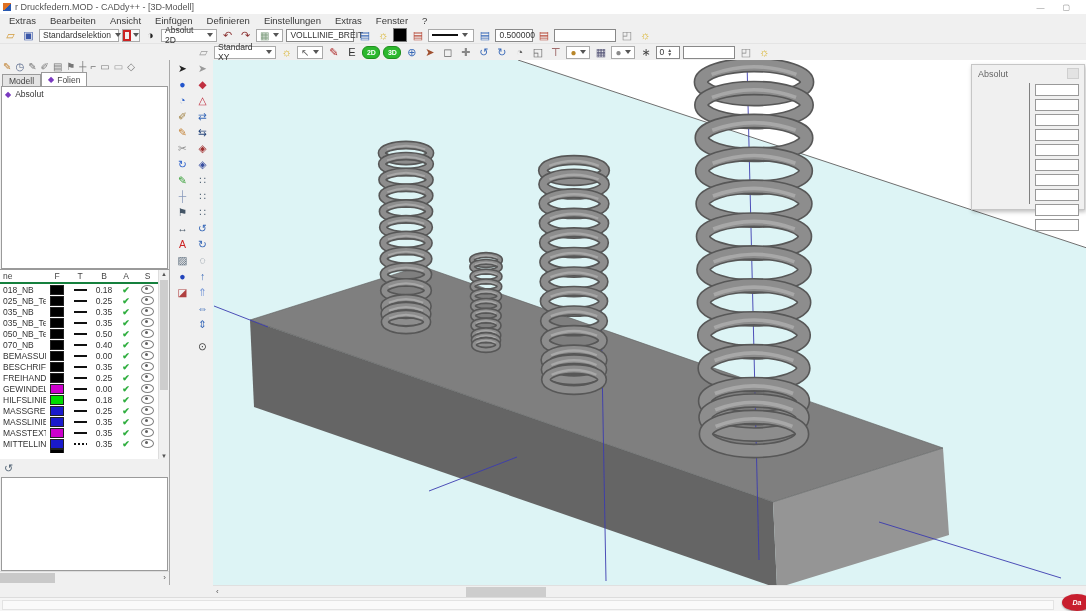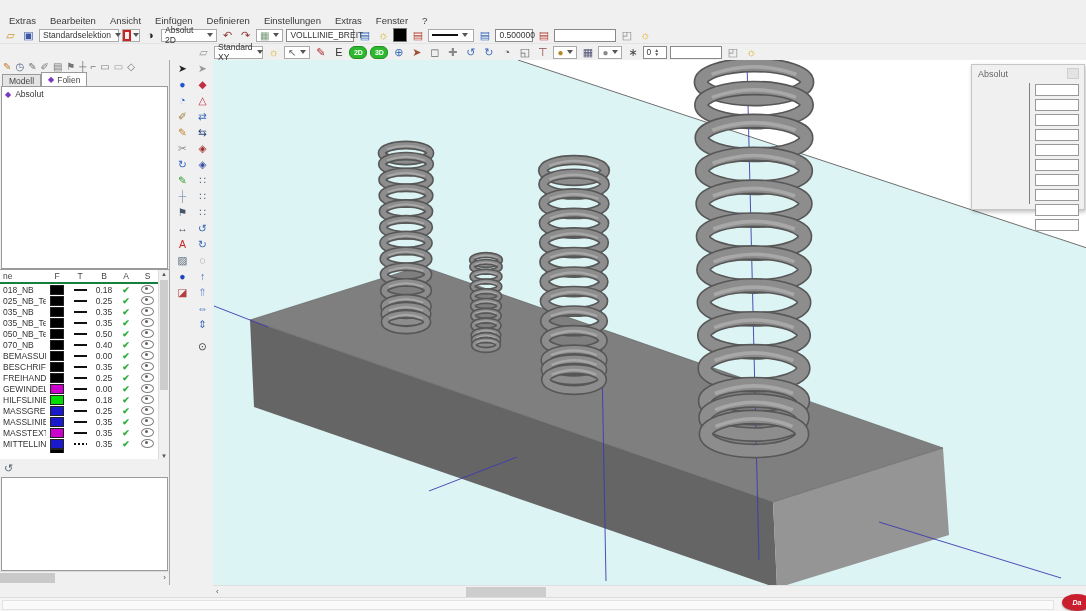--- a/index.html
+++ b/index.html
@@ -88,20 +88,28 @@
   .hs-thumb{position:absolute;left:253px;top:1px;width:80px;height:10px;background:#cdcdcd}
   .statusbar{position:absolute;left:0;top:597px;width:100%;height:14px;background:#f5f5f5;border-top:1px solid #dcdcdc}
   .sb-field{position:absolute;left:2px;top:2px;width:1050px;height:8px;border:1px solid #e3e3e3;background:#fafafa}
   .badge{position:absolute;left:1062px;top:-4px;width:30px;height:17px;background:#c81e2e;border-radius:50%;color:#fff;font-size:7px;font-style:italic;font-weight:bold;text-align:center;line-height:17px;box-shadow:0 1px 2px rgba(0,0,0,.35)}
 </style>
 </head>
 <body>
 
 <div id="app">
 
+  <div class="titlebar">
+    <span class="appicon"></span>
+    <span class="title">r Druckfedern.MOD  -  CADdy++  -  [3D-Modell]</span>
+    <span class="winbtns">
+      <span>—</span>
+      <span>▢</span>
+    </span>
+  </div>
 
   <div class="menubar">
       <span>Extras</span>
       <span>Bearbeiten</span>
       <span>Ansicht</span>
       <span>Einfügen</span>
       <span>Definieren</span>
       <span>Einstellungen</span>
       <span>Extras</span>
       <span>Fenster</span>
@@ -141,21 +149,21 @@
       </span>
       <span class="tbi" style="color: rgb(58, 106, 184);">▤</span>
       <span class="field" style="width: 38px;">0.500000</span>
       <span class="tbi" style="color: rgb(184, 74, 58);">▤</span>
       <span class="field" style="width: 62px;"></span>
       <span class="tbi" style="color: rgb(136, 136, 136);">◰</span>
       <span class="tbi" style="color: rgb(216, 176, 32);">☼</span>
     </div>
   <div class="toolbar t2">
       <span class="tbi" style="color: rgb(153, 153, 153);">▱</span>
-      <span class="combo" style="width: 49px;">
+      <span class="combo" style="width: 62px;">
         <span class="lbl">Standard XY</span>
         <span class="dd"></span>
       </span>
       <span class="tbi" style="color: rgb(216, 176, 32);">☼</span>
       <span class="combo">
         <span style="color: rgb(85, 85, 85); font-size: 10px;">↖</span>
         <span class="dd"></span>
       </span>
       <span class="tbi" style="color: rgb(176, 48, 48);">✎</span>
       <span class="tbi" style="color: rgb(51, 51, 51);">E</span>

